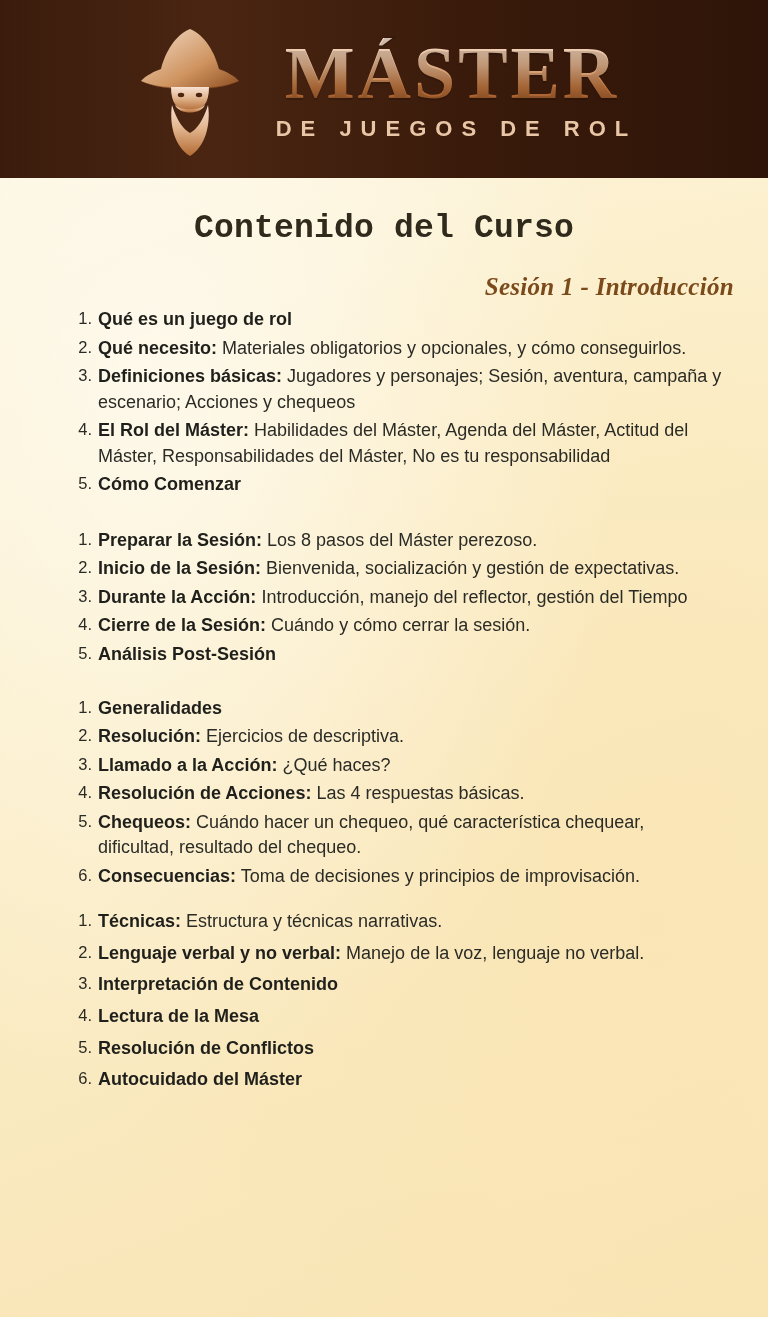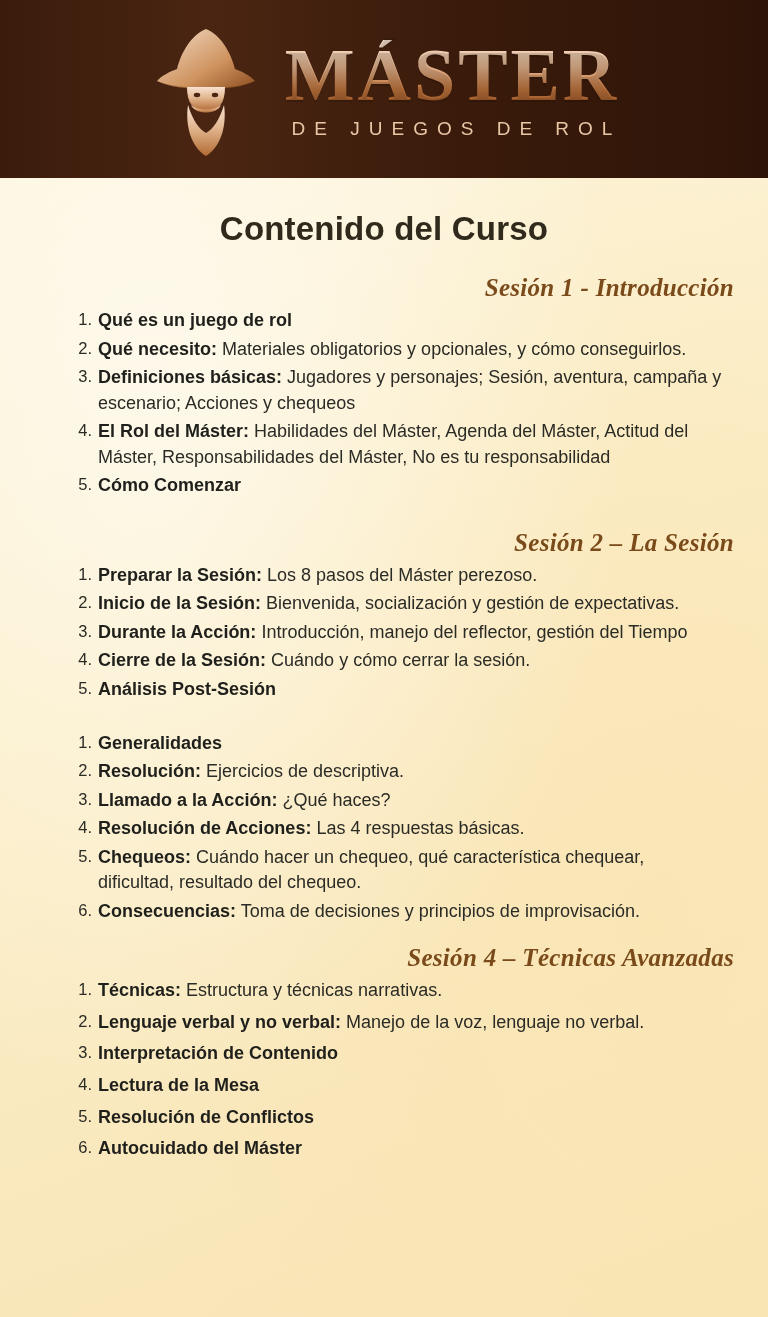--- a/index.html
+++ b/index.html
@@ -61,34 +61,34 @@
     background: linear-gradient(180deg, #f6e0cf 0%, #e3b48e 38%, #c1763f 70%, #8c4a1e 100%);
     -webkit-background-clip: text;
     background-clip: text;
     color: transparent;
     -webkit-text-fill-color: transparent;
     text-shadow: 0 2px 0 rgba(0,0,0,0.15);
   }
   .brand-sub {
     margin-top: 8px;
     font-family: "Liberation Sans", sans-serif;
-    font-size: 19px;
-    font-weight: normal;
+    font-size: 22px;
+    font-weight: bold;
     letter-spacing: 9px;
     color: #e9c6a6;
     text-indent: 9px;
   }
 
   
   .content {
     padding: 24px 34px 0 34px;
   }
   .page-title {
     text-align: center;
-    font-family: Liberation Sans, sans-serif;
+    font-family: Liberation Mono, monospace;
     font-size: 33px;
     font-weight: bold;
     color: #2f2a1c;
     margin: 8px 0 26px 0;
     letter-spacing: 0.2px;
   }
   .section {
     margin-bottom: 14px;
   }
   .section-title {
@@ -184,21 +184,20 @@
       <ol class="items">
         <li><b>Qué es un juego de rol</b><span></span></li>
         <li><b>Qué necesito:</b><span> Materiales obligatorios y opcionales, y cómo conseguirlos.</span></li>
         <li><b>Definiciones básicas:</b><span> Jugadores y personajes; Sesión, aventura, campaña y escenario; Acciones y chequeos</span></li>
         <li><b>El Rol del Máster:</b><span> Habilidades del Máster, Agenda del Máster, Actitud del Máster, Responsabilidades del Máster, No es tu responsabilidad</span></li>
         <li><b>Cómo Comenzar</b><span></span></li>
       </ol>
     </div>
 
     <div class="section sec-gap-2">
-      <div class="section-title">Sesión 2 – La Sesión</div>
       <ol class="items">
         <li><b>Preparar la Sesión:</b><span> Los 8 pasos del Máster perezoso.</span></li>
         <li><b>Inicio de la Sesión:</b><span> Bienvenida, socialización y gestión de expectativas.</span></li>
         <li><b>Durante la Acción:</b><span> Introducción, manejo del reflector, gestión del Tiempo</span></li>
         <li><b>Cierre de la Sesión:</b><span> Cuándo y cómo cerrar la sesión.</span></li>
         <li><b>Análisis Post-Sesión</b><span></span></li>
       </ol>
     </div>
 
     <div class="section sec-gap-3">
@@ -206,21 +205,20 @@
         <li><b>Generalidades</b><span></span></li>
         <li><b>Resolución:</b><span> Ejercicios de descriptiva.</span></li>
         <li><b>Llamado a la Acción:</b><span> ¿Qué haces?</span></li>
         <li><b>Resolución de Acciones:</b><span> Las 4 respuestas básicas.</span></li>
         <li><b>Chequeos:</b><span> Cuándo hacer un chequeo, qué característica chequear, dificultad, resultado del chequeo.</span></li>
         <li><b>Consecuencias:</b><span> Toma de decisiones y principios de improvisación.</span></li>
       </ol>
     </div>
 
     <div class="section sec4">
-      <div class="section-title">Sesión 4 – Técnicas Avanzadas</div>
       <ol class="items">
         <li><b>Técnicas:</b><span> Estructura y técnicas narrativas.</span></li>
         <li><b>Lenguaje verbal y no verbal:</b><span> Manejo de la voz, lenguaje no verbal.</span></li>
         <li><b>Interpretación de Contenido</b><span></span></li>
         <li><b>Lectura de la Mesa</b><span></span></li>
         <li><b>Resolución de Conflictos</b><span></span></li>
         <li><b>Autocuidado del Máster</b><span></span></li>
       </ol>
     </div>
 

